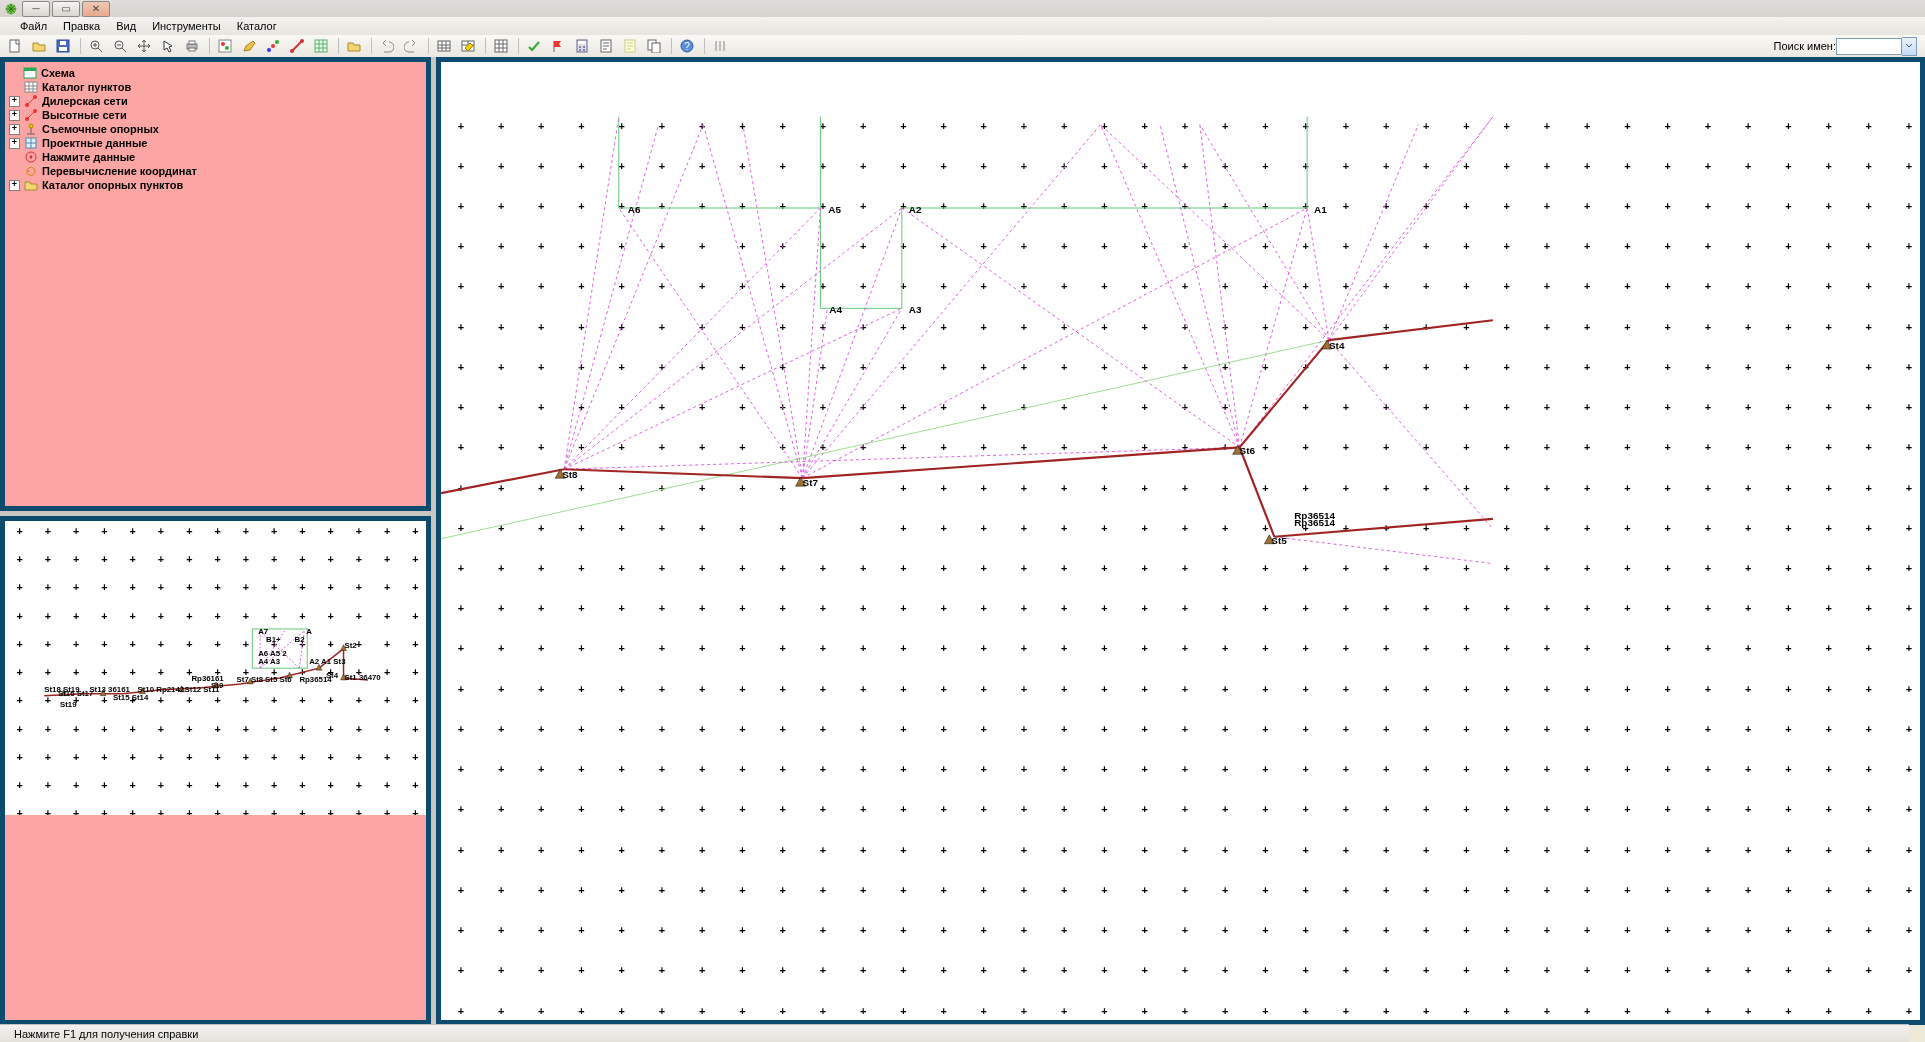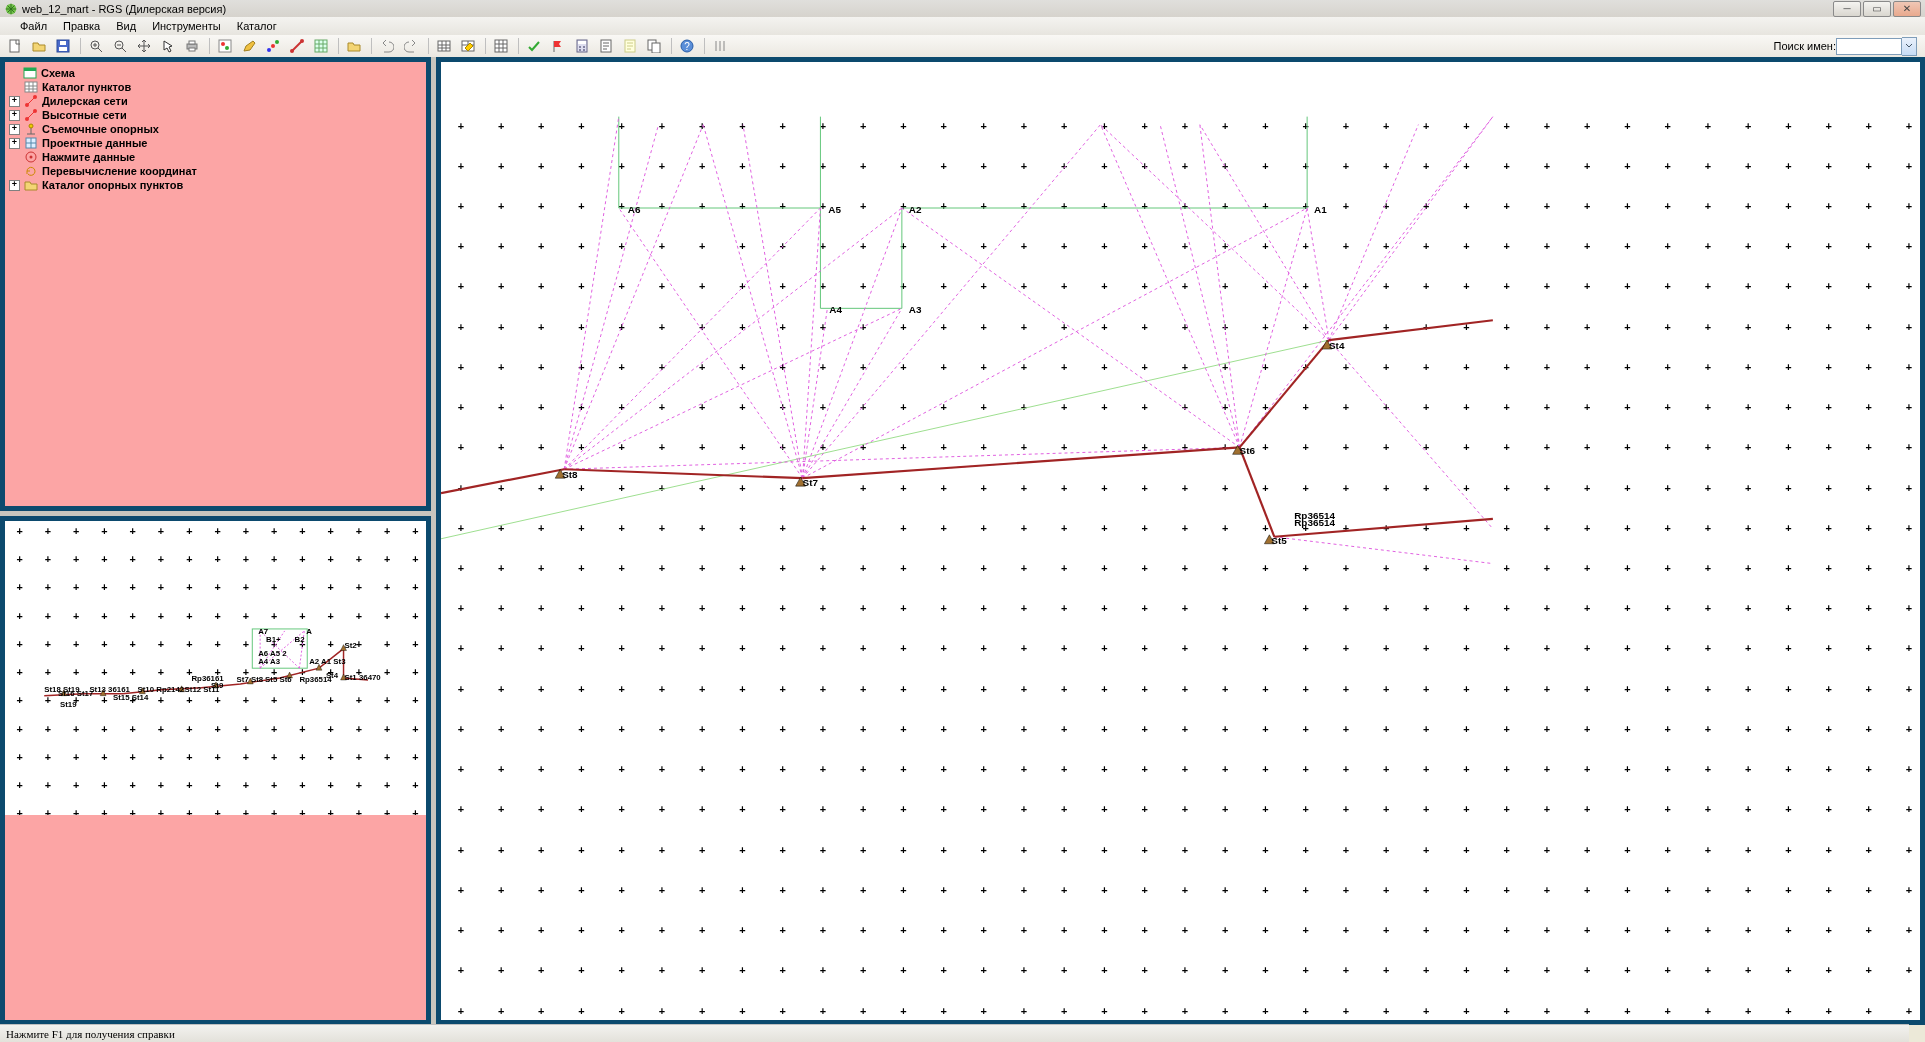--- a/index.html
+++ b/index.html
@@ -82,35 +82,34 @@
   .tree-icon { width: 14px; height: 14px; margin-right: 4px; display:inline-block; }
   .tree-row.top { margin-left: 14px; }
   .tree-row .label { }
   
   .canvas { position: absolute; inset:0; background:#fff; }
   
   .statusbar {
     position: absolute; left:0; right:16px; bottom:0; height:17px;
     background: linear-gradient(#f3f2ef,#e3e1da);
     border-top:1px solid #bfbfbf;
-    display:flex; align-items:center; padding-left:6px;font-family:Liberation Serif, serif;
+    display:flex; align-items:center; padding-left:14px;
   }
   svg { display:block; }
 </style>
 </head>
 <body>
 
 <div class="titlebar">
   <span class="icon16">
     <svg viewBox="0 0 16 16">
         <circle cx="8" cy="8" r="6" fill="#73c24a"></circle>
         <path d="M8 2v12M2 8h12M4 4l8 8M12 4l-8 8" stroke="#2a6b1a" stroke-width="1"></path>
       </svg>
   </span>
-  <span class="title">web_12_mart - RGS (Дилерская версия)</span>
   <div class="win-buttons">
     <div class="win-btn">─</div>
     <div class="win-btn">▭</div>
     <div class="win-btn close">✕</div>
   </div>
 </div>
 
 <div class="menubar">
   <div class="menu-item">Файл</div>
   <div class="menu-item">Правка</div>

